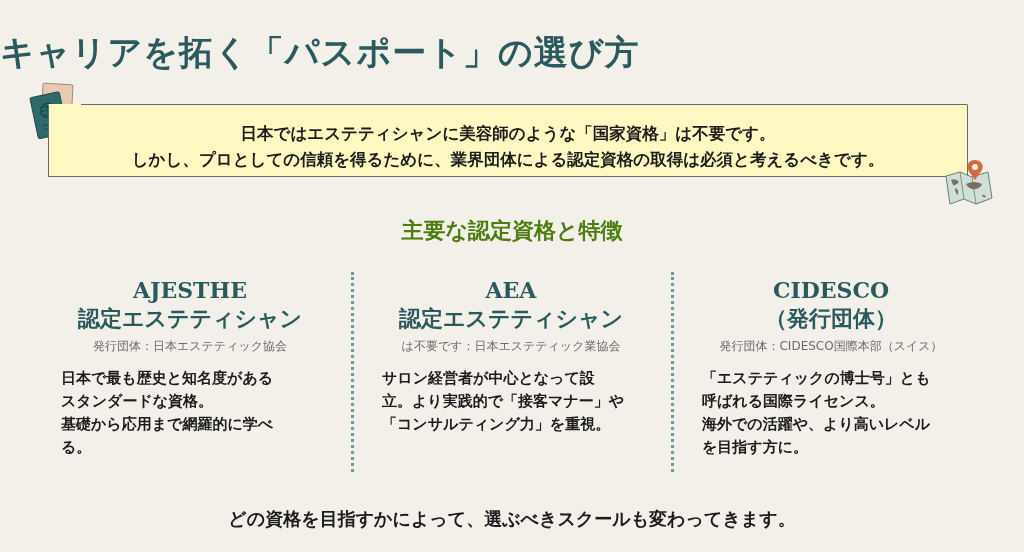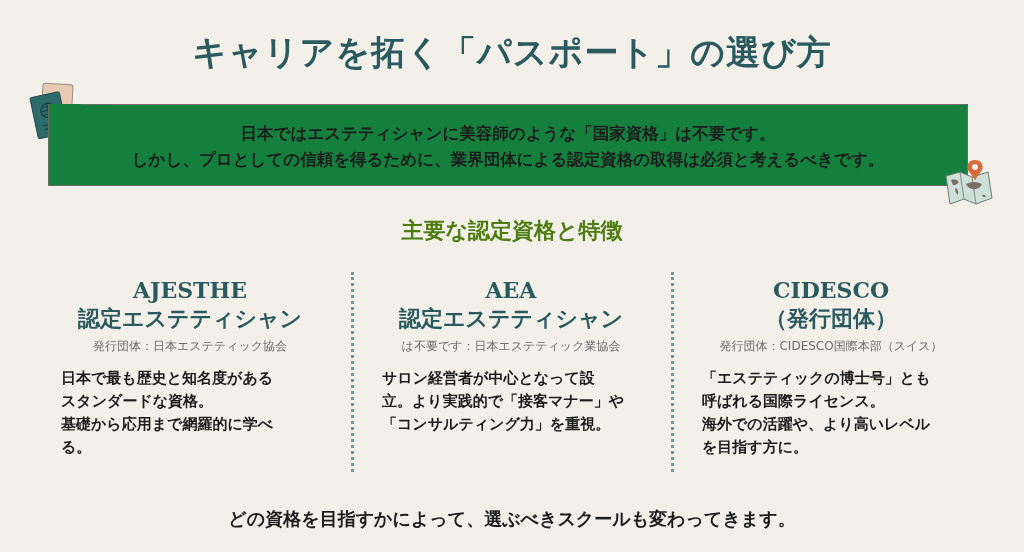--- a/index.html
+++ b/index.html
@@ -5,28 +5,28 @@
   html, body { margin: 0; padding: 0; }
   body {
     width: 1024px; height: 552px; overflow: hidden;
     background: #f3f0ea;
     font-family: "DejaVu Sans", sans-serif;
     position: relative;
     color: #1f1f1f;
   }
   .title {
     position: absolute; left: 0; top: 30px; width: 1024px;
-    text-align: center;
+    text-align: left;
     font-family: "DejaVu Serif", serif;
     font-weight: bold; font-size: 34px;
     color: #2a5a5e; letter-spacing: 1px;
   }
   .intro-box {
-    position: absolute; left: 48px; top: 104px; width: 920px; height: 82px;
-    background: #15803d;
+    position: absolute; left: 48px; top: 104px; width: 920px; height: 73px;
+    background: #fef9c3;
     border: 1.5px solid #6b6b66;
     border-top-color: transparent;
     box-sizing: border-box;
   }
   .intro-box .topline {
     position: absolute; left: 32px; right: 0; top: -1px; height: 0;
     border-top: 1.5px solid #6b6b66;
   }
   .intro-text {
     position: absolute; left: 0; top: 16px; width: 100%;

